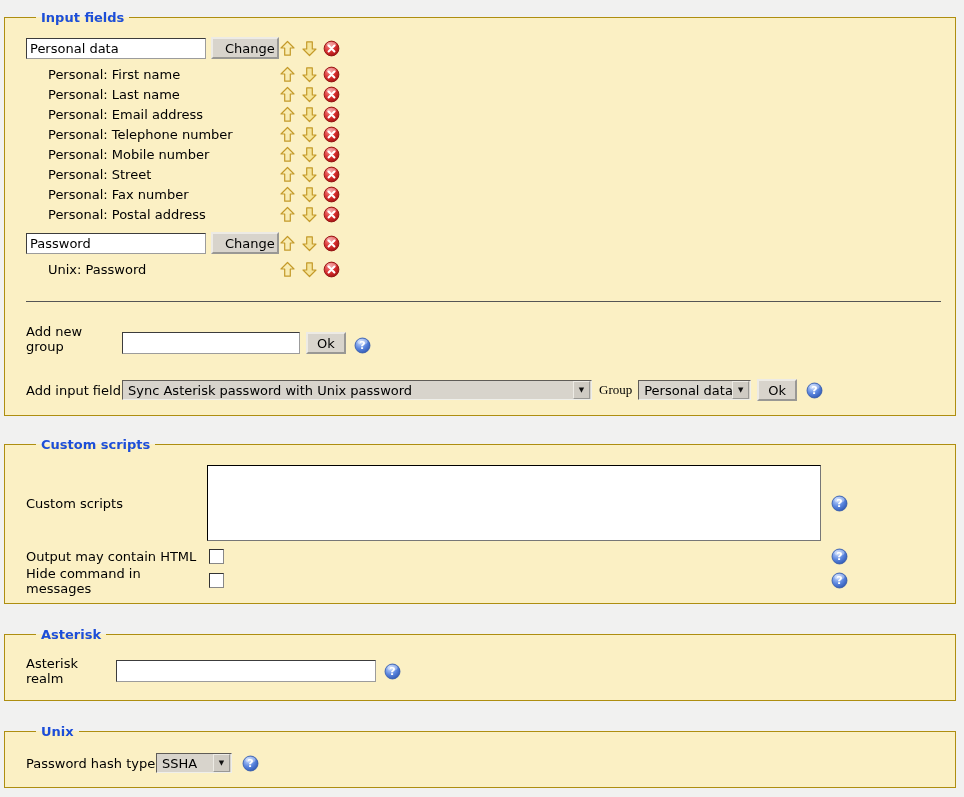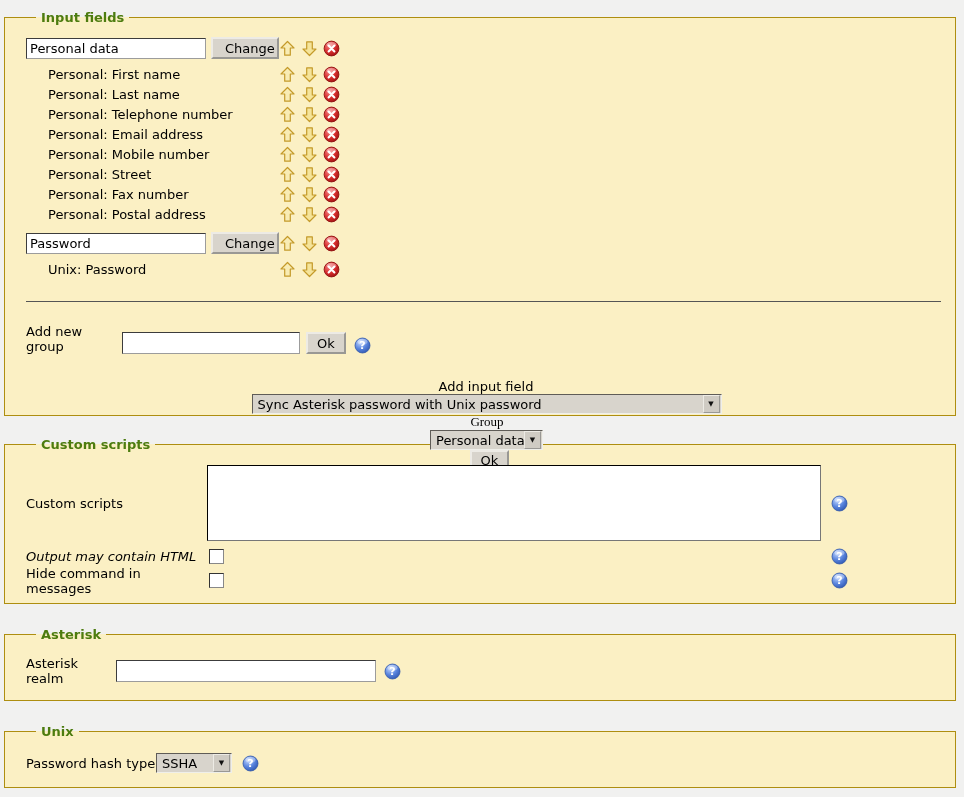--- a/index.html
+++ b/index.html
@@ -9,21 +9,21 @@
     font-family:"DejaVu Sans","Liberation Sans",sans-serif;
     font-size:13px;color:#000;
   }
   fieldset{
     background:#FBF0C4;
     border:1px solid #AE8E10;
     margin:10px 8px 0 4px;
     padding:4px 8px 14px 21px;
   }
   legend{
-    color:#4d7c0f;font-weight:bold;
+    color:#1d4ed8;font-weight:bold;
     margin-left:10px;padding:0 5px;font-size:13px;
   }
   
   .group-row{display:flex;align-items:center;margin:7px 0 4px 0;height:24px;}
   .group-content{display:flex;align-items:center;width:253px;}
   .field-row{display:flex;align-items:center;height:20px;}
   .field-label{display:inline-block;margin-left:22px;width:231px;}
   .icons{display:flex;align-items:center;gap:5px;}
   .icons svg{display:block;cursor:pointer;}
   
@@ -69,21 +69,21 @@
   .cs-row{display:flex;align-items:center;width:822px;}
   .cs-label{display:inline-block;width:181px;}
   .cs-row .help{margin-left:auto;}
   .cb-row{margin-top:7px;height:17px;}
   
   .ast-row{display:flex;align-items:center;margin-top:10px;}
   .ast-label{display:inline-block;width:90px;}
   .unix-label{display:inline-block;width:130px;}
   .help{cursor:pointer;flex:0 0 auto;}
   .addgrp-row{display:flex;align-items:flex-end;margin-top:28px;height:24px;}
-  .addfld-row{display:flex;align-items:center;margin-top:25px;height:22px;flex-direction:column;}
+  .addfld-row{display:flex;align-items:center;margin-top:25px;height:22px;}
   .hidden-defs{position:absolute;width:0;height:0;overflow:hidden;}
 </style>
 </head>
 <body>
 
 <svg class="hidden-defs" aria-hidden="true">
   <defs>
     <radialGradient id="redGrad" cx="35%" cy="30%" r="75%">
       <stop offset="0%" stop-color="#F58A8A"></stop>
       <stop offset="55%" stop-color="#D93030"></stop>
@@ -146,37 +146,37 @@
     <path d="M8.5 15.5 L2 9 H5.7 V1.8 H11.3 V9 H15 Z" fill="#F5E49A" stroke="#C49A2A" stroke-width="1.2" stroke-linejoin="round"></path>
   </svg>
   <svg width="17" height="17" viewBox="0 0 17 17">
     <circle cx="8.5" cy="8.5" r="7.4" fill="url(#redGrad)" stroke="#8E1010" stroke-width="0.9"></circle>
     <ellipse cx="8.5" cy="4.6" rx="4.8" ry="2.6" fill="#ffffff" opacity="0.35"></ellipse>
     <path d="M5.6 5.6 L11.4 11.4 M11.4 5.6 L5.6 11.4" stroke="#ffffff" stroke-width="2.1" stroke-linecap="round"></path>
   </svg>
 </span>
   </div>
   <div class="field-row">
+    <span class="field-label">Personal: Email address</span>
+    <span class="icons">
+  <svg width="17" height="17" viewBox="0 0 17 17">
+    <path d="M8.5 1.5 L15 8 H11.3 V15.2 H5.7 V8 H2 Z" fill="#F8ECB4" stroke="#C49A2A" stroke-width="1.2" stroke-linejoin="round"></path>
+  </svg>
+  <svg width="17" height="17" viewBox="0 0 17 17">
+    <path d="M8.5 15.5 L2 9 H5.7 V1.8 H11.3 V9 H15 Z" fill="#F5E49A" stroke="#C49A2A" stroke-width="1.2" stroke-linejoin="round"></path>
+  </svg>
+  <svg width="17" height="17" viewBox="0 0 17 17">
+    <circle cx="8.5" cy="8.5" r="7.4" fill="url(#redGrad)" stroke="#8E1010" stroke-width="0.9"></circle>
+    <ellipse cx="8.5" cy="4.6" rx="4.8" ry="2.6" fill="#ffffff" opacity="0.35"></ellipse>
+    <path d="M5.6 5.6 L11.4 11.4 M11.4 5.6 L5.6 11.4" stroke="#ffffff" stroke-width="2.1" stroke-linecap="round"></path>
+  </svg>
+</span>
+  </div>
+  <div class="field-row">
     <span class="field-label">Personal: Telephone number</span>
-    <span class="icons">
-  <svg width="17" height="17" viewBox="0 0 17 17">
-    <path d="M8.5 1.5 L15 8 H11.3 V15.2 H5.7 V8 H2 Z" fill="#F8ECB4" stroke="#C49A2A" stroke-width="1.2" stroke-linejoin="round"></path>
-  </svg>
-  <svg width="17" height="17" viewBox="0 0 17 17">
-    <path d="M8.5 15.5 L2 9 H5.7 V1.8 H11.3 V9 H15 Z" fill="#F5E49A" stroke="#C49A2A" stroke-width="1.2" stroke-linejoin="round"></path>
-  </svg>
-  <svg width="17" height="17" viewBox="0 0 17 17">
-    <circle cx="8.5" cy="8.5" r="7.4" fill="url(#redGrad)" stroke="#8E1010" stroke-width="0.9"></circle>
-    <ellipse cx="8.5" cy="4.6" rx="4.8" ry="2.6" fill="#ffffff" opacity="0.35"></ellipse>
-    <path d="M5.6 5.6 L11.4 11.4 M11.4 5.6 L5.6 11.4" stroke="#ffffff" stroke-width="2.1" stroke-linecap="round"></path>
-  </svg>
-</span>
-  </div>
-  <div class="field-row">
-    <span class="field-label">Personal: Email address</span>
     <span class="icons">
   <svg width="17" height="17" viewBox="0 0 17 17">
     <path d="M8.5 1.5 L15 8 H11.3 V15.2 H5.7 V8 H2 Z" fill="#F8ECB4" stroke="#C49A2A" stroke-width="1.2" stroke-linejoin="round"></path>
   </svg>
   <svg width="17" height="17" viewBox="0 0 17 17">
     <path d="M8.5 15.5 L2 9 H5.7 V1.8 H11.3 V9 H15 Z" fill="#F5E49A" stroke="#C49A2A" stroke-width="1.2" stroke-linejoin="round"></path>
   </svg>
   <svg width="17" height="17" viewBox="0 0 17 17">
     <circle cx="8.5" cy="8.5" r="7.4" fill="url(#redGrad)" stroke="#8E1010" stroke-width="0.9"></circle>
     <ellipse cx="8.5" cy="4.6" rx="4.8" ry="2.6" fill="#ffffff" opacity="0.35"></ellipse>
@@ -332,21 +332,21 @@
     <span style="display:inline-flex;" class="help">
   <svg class="help" width="17" height="17" viewBox="0 0 17 17">
     <circle cx="8.5" cy="8.5" r="7.5" fill="url(#helpGrad)" stroke="#2F55A8" stroke-width="0.8"></circle>
     <ellipse cx="8.5" cy="4.8" rx="5" ry="2.8" fill="#ffffff" opacity="0.35"></ellipse>
     <text x="8.5" y="12.4" text-anchor="middle" font-size="11" font-weight="bold" fill="#ffffff" font-family="DejaVu Sans">?</text>
   </svg>
 </span>
   </div>
 
   <div class="cs-row cb-row">
-    <span class="cs-label" style="width:183px;font-style:italic;">Output may contain HTML</span>
+    <span class="cs-label" style="width:183px;">Output may contain HTML</span>
     <span class="checkbox"></span>
     <span style="display:inline-flex;" class="help">
   <svg class="help" width="17" height="17" viewBox="0 0 17 17">
     <circle cx="8.5" cy="8.5" r="7.5" fill="url(#helpGrad)" stroke="#2F55A8" stroke-width="0.8"></circle>
     <ellipse cx="8.5" cy="4.8" rx="5" ry="2.8" fill="#ffffff" opacity="0.35"></ellipse>
     <text x="8.5" y="12.4" text-anchor="middle" font-size="11" font-weight="bold" fill="#ffffff" font-family="DejaVu Sans">?</text>
   </svg>
 </span>
   </div>
 

